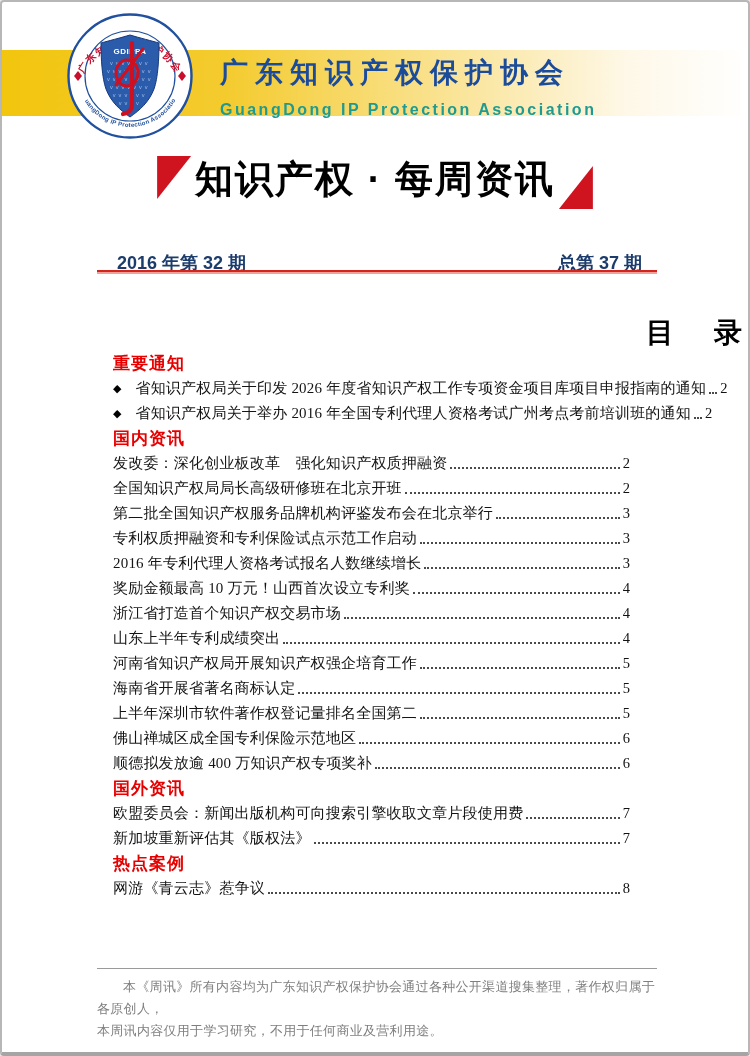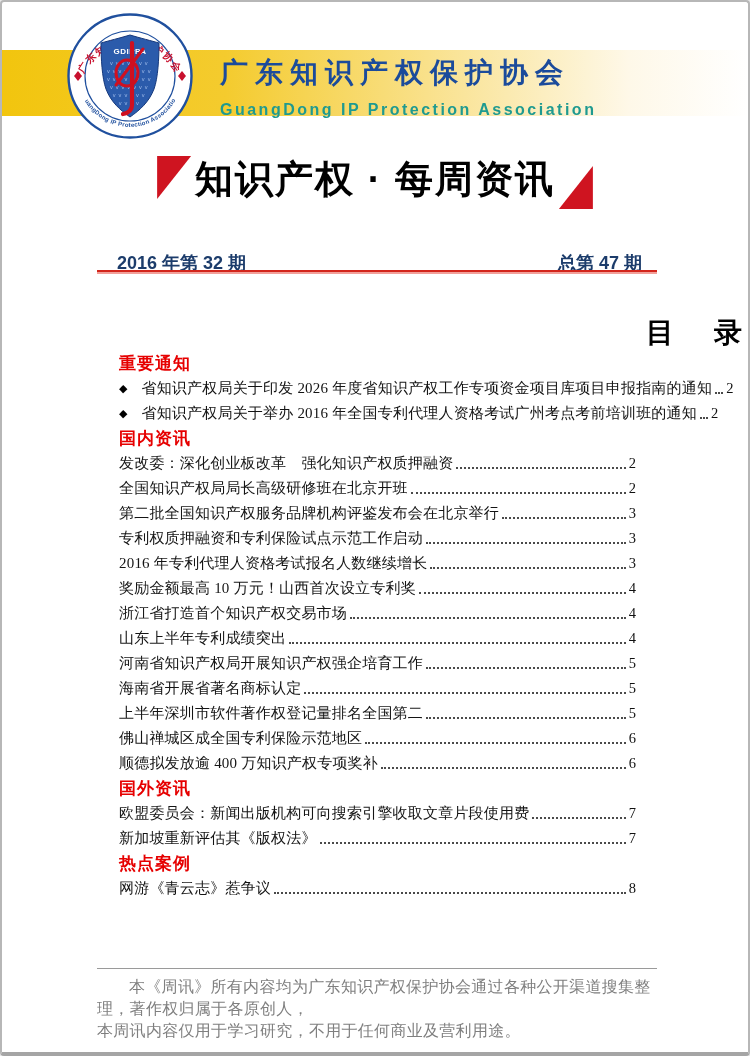--- a/index.html
+++ b/index.html
@@ -27,32 +27,32 @@
   .tri-left{clip-path:polygon(0 0,100% 0,0 100%);margin-top:2px;}
   .tri-right{clip-path:polygon(100% 0,100% 100%,0 100%);margin-top:12px;}
   .main-title{font-family:var(--sans);font-weight:bold;font-size:38px;letter-spacing:2px;color:#000;margin:0 4px;line-height:50px;}
   
   .issue-row{position:absolute;left:115px;top:241px;width:525px;display:flex;justify-content:space-between;
     font-family:var(--sans);font-weight:bold;font-size:18px;color:var(--navy);margin-top:8px;}
   .red-rule{position:absolute;left:95px;top:268px;width:560px;height:2px;background:#D3251B;box-shadow:0 2px 0 0 #F2A09A;}
   
   .toc-title{position:absolute;left:0;top:312px;width:100%;text-align:right;
     font-family:var(--sans);font-weight:bold;font-size:28px;letter-spacing:6px;color:#000;}
-  .toc{position:absolute;left:117px;top:349px;width:517px;}
+  .toc{position:absolute;left:111px;top:349px;width:517px;}
   .toc-section{height:25px;display:flex;align-items:center;
     font-family:var(--sans);font-weight:bold;font-size:17px;color:var(--section-red);letter-spacing:1px;}
   .toc-item{height:25px;display:flex;align-items:center;font-family:var(--serif);font-size:15px;color:#141414;}
   .toc-item .bullet{font-size:11px;margin-right:14px;color:#000;}
   .toc-item .t{white-space:nowrap;letter-spacing:.2px;}
   .toc-item .leader{flex:1 1 auto;min-width:8px;border-bottom:2px dotted #4a4a4a;margin:0 3px;align-self:center;transform:translateY(4px);}
   .toc-item .pg{font-family:var(--serif);font-size:14.5px;color:#111;}
   
   .foot-rule{position:absolute;left:95px;top:966px;width:560px;height:1px;background:#9a9a9a;}
   .foot{position:absolute;left:95px;top:974px;width:562px;font-family:var(--sans);
-    font-size:16px;line-height:22px;color:#7f7f7f;letter-spacing:.3px;}
+    font-size:13px;line-height:22px;color:#7f7f7f;letter-spacing:.3px;}
   .foot .l1{text-indent:2em;}
   
   .lg-top{font-family:var(--sans);font-weight:bold;}
   .lg-bot{font-family:var(--sans);font-weight:bold;}
 </style>
 </head>
 <body>
 
 <div class="page">
 
@@ -96,21 +96,21 @@
   </div>
 
   <div class="title-block">
     <span class="tri tri-left"></span>
     <h1 class="main-title">知识产权 · 每周资讯</h1>
     <span class="tri tri-right"></span>
   </div>
 
   <div class="issue-row">
     <span>2016 年第 32 期</span>
-    <span>总第 47 期</span>
+    <span>总第 37 期</span>
   </div>
   <div class="red-rule"></div>
 
   <h2 class="toc-title">目　录</h2>
   <nav class="toc" id="toc">
       <div class="toc-section">重要通知</div>
       <div class="toc-item">
         <span class="bullet">◆</span>
         <span class="t">省知识产权局关于印发 2026 年度省知识产权工作专项资金项目库项目申报指南的通知</span>
         <span class="leader"></span>

